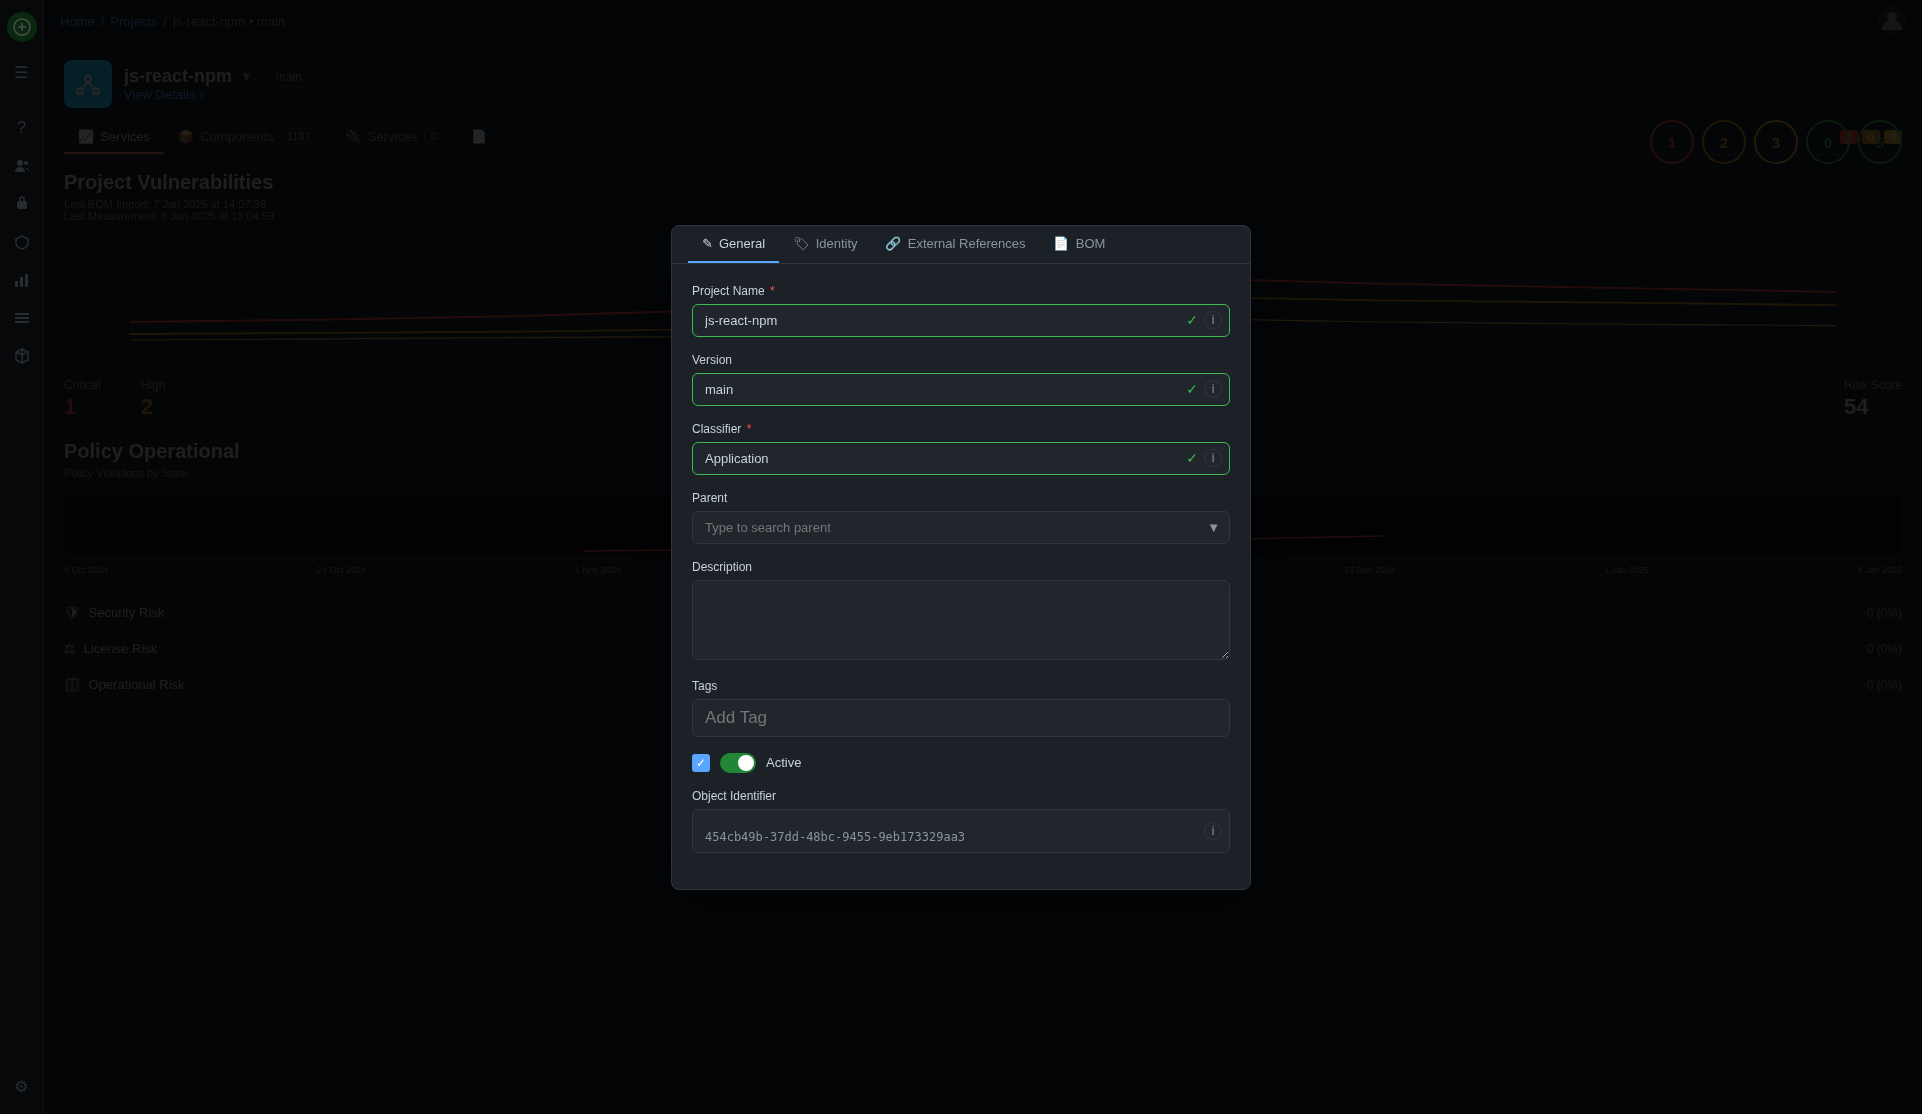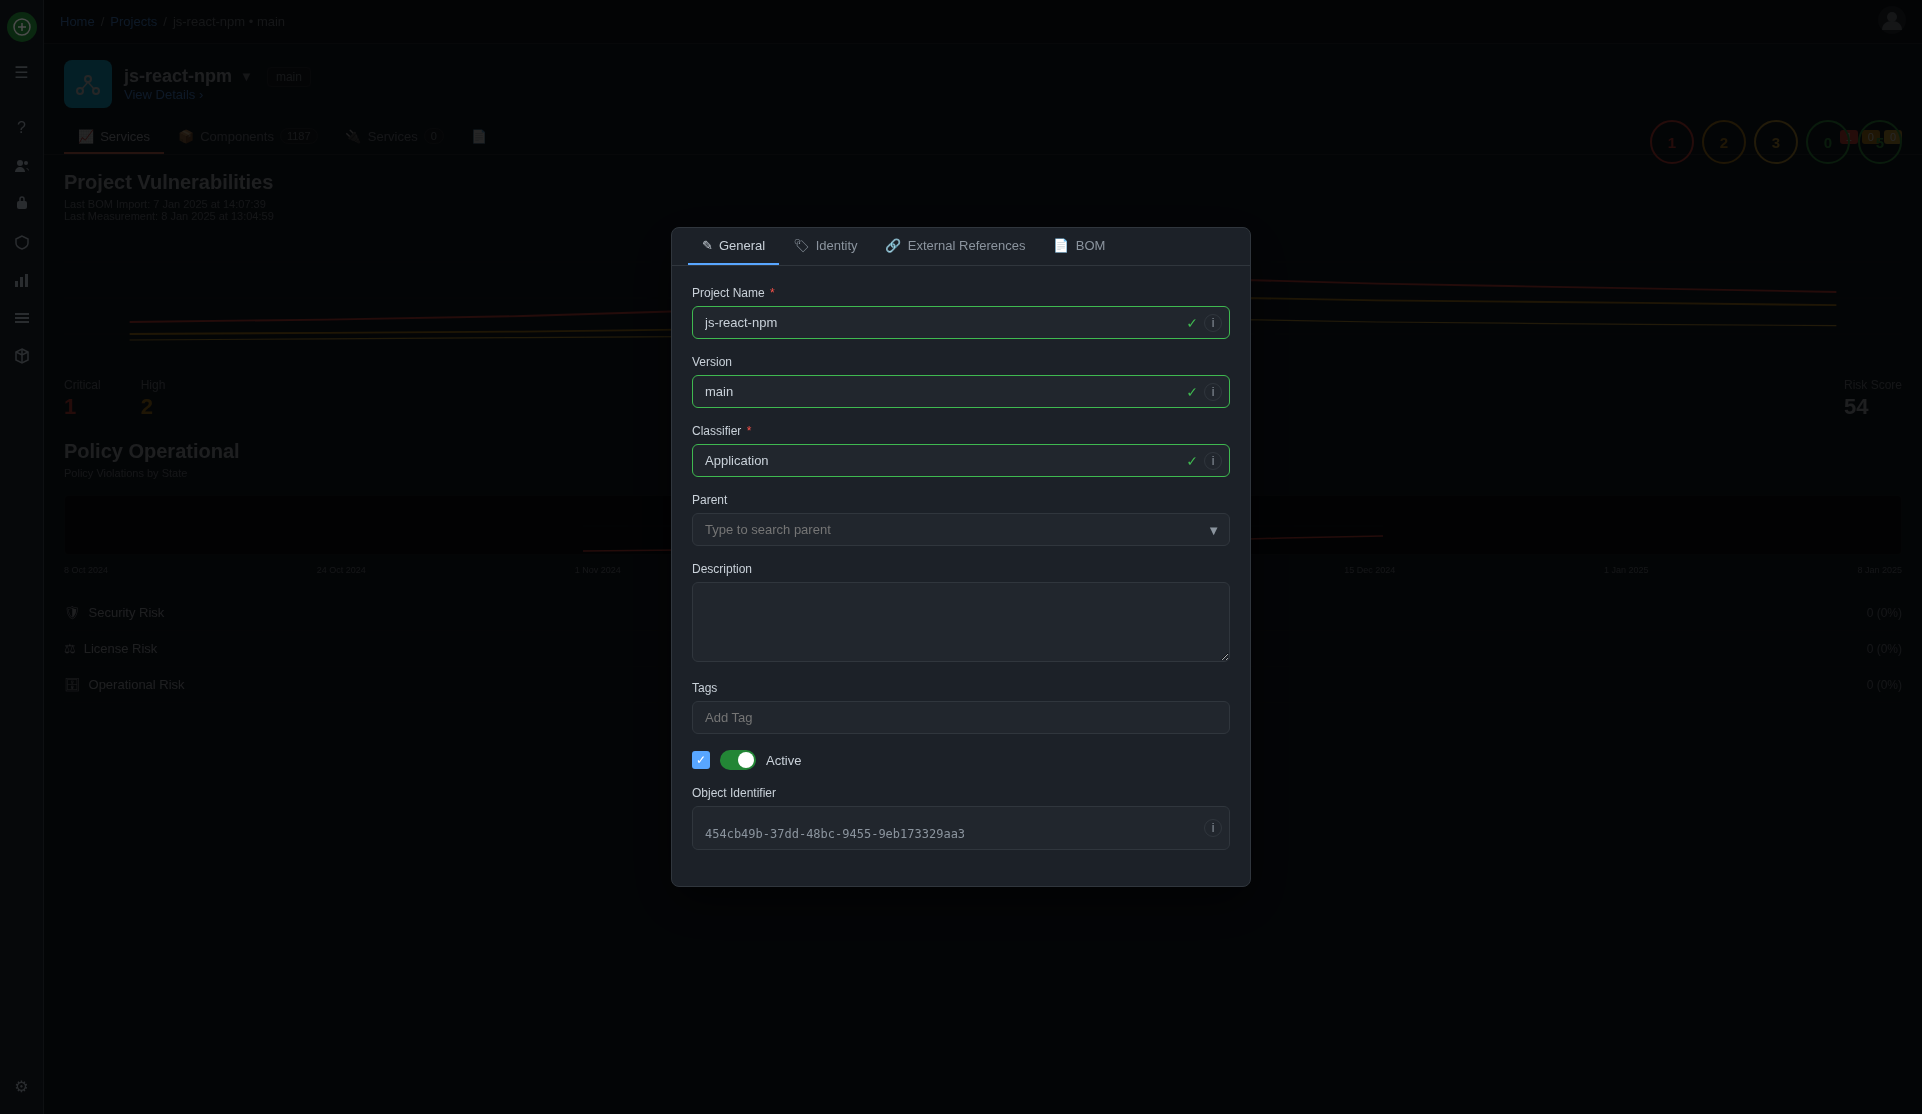--- a/index.html
+++ b/index.html
@@ -318,21 +318,21 @@
       resize: vertical;
       min-height: 80px;
     }
     .form-tags-input {
       width: 100%;
       background: #21262d;
       border: 1px solid #30363d;
       border-radius: 6px;
       padding: 8px 12px;
       color: #8b949e;
-      font-size: 13px;
+      font-size: 17px;
       outline: none;
     }
     .active-row {
       display: flex;
       align-items: center;
       gap: 10px;
       margin-bottom: 16px;
     }
     .checkbox-wrapper {
       width: 18px; height: 18px;

